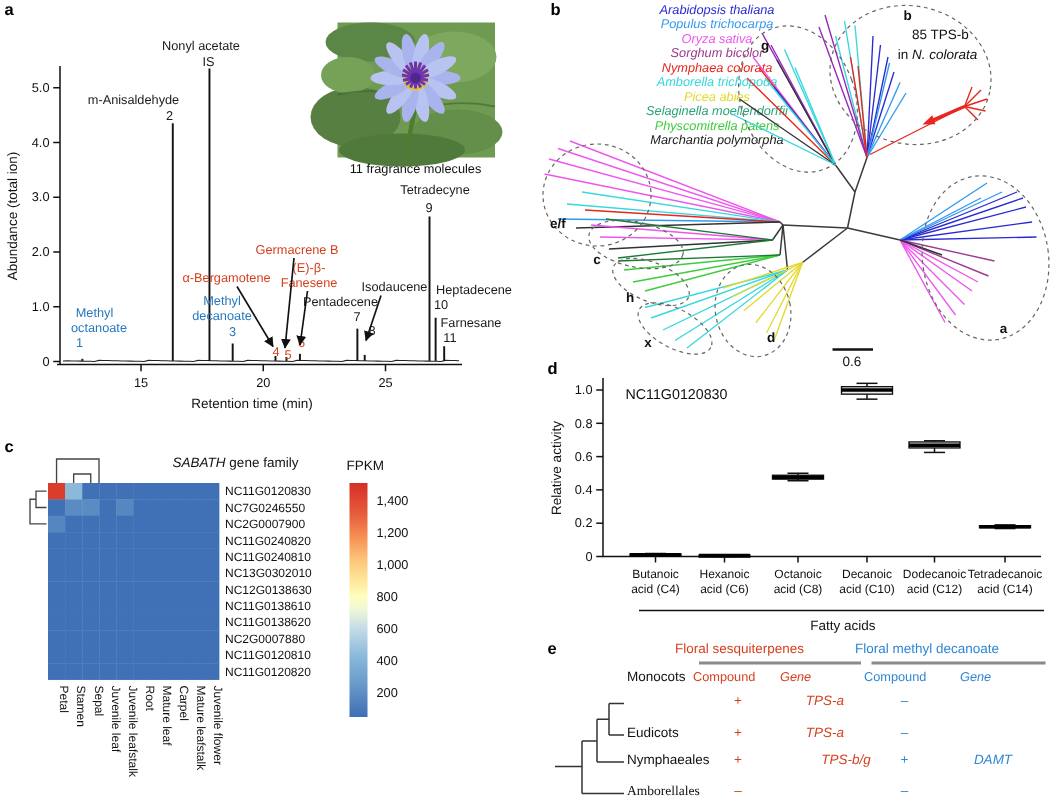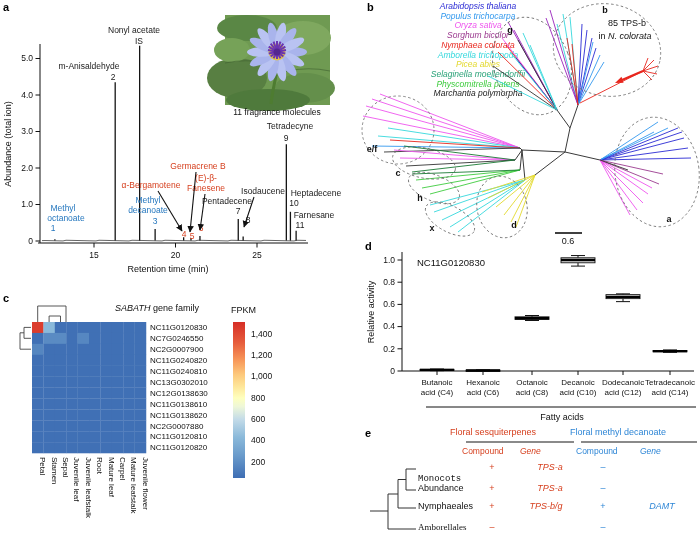--- a/index.html
+++ b/index.html
@@ -527,31 +527,31 @@
     </svg>
     <div class="eh eh-red">Floral sesquiterpenes</div>
     <div class="eh eh-blue">Floral methyl decanoate</div>
     <div class="eline" style="left:104px;width:108px"></div>
     <div class="eline" style="left:219px;width:116px"></div>
     <div class="esub esub-red" style="left:100px;width:56px">Compound</div>
     <div class="esub esub-red ital" style="left:158px;width:60px">Gene</div>
     <div class="esub esub-blue" style="left:214px;width:56px">Compound</div>
     <div class="esub esub-blue ital" style="left:278px;width:44px">Gene</div>
     <div id="e-rows">
-        <div class="erow-taxon" style="top: 48px; font-family: Liberation Mono, monospace;">Monocots</div>
+        <div class="erow-taxon" style="top: 20px;">Monocots</div>
         <div class="ecell c-red" style="left: 115px; top: 36px; width: 30px;">+</div>
         <div class="ecell c-red ital" style="left: 158px; top: 36px; width: 60px;">TPS-a</div>
         <div class="ecell c-blue" style="left: 226px; top: 36px; width: 30px;">–</div>
-        <div class="erow-taxon" style="top: 57px;">Abundance</div>
+        <div class="erow-taxon" style="top: 57px;">Eudicots</div>
         <div class="ecell c-red" style="left: 115px; top: 57px; width: 30px;">+</div>
         <div class="ecell c-red ital" style="left: 158px; top: 57px; width: 60px;">TPS-a</div>
         <div class="ecell c-blue" style="left: 226px; top: 57px; width: 30px;">–</div>
         <div class="erow-taxon" style="top: 75px; text-align: right;">Nymphaeales</div>
         <div class="ecell c-red" style="left: 115px; top: 75px; width: 30px;">+</div>
-        <div class="ecell c-red ital" style="left: 154px; top: 75px; width: 60px;">TPS-b/g</div>
+        <div class="ecell c-red ital" style="left: 172px; top: 75px; width: 60px;">TPS-b/g</div>
         <div class="ecell c-blue" style="left: 226px; top: 75px; width: 30px;">+</div>
         <div class="ecell c-blue ital" style="left: 270px; top: 75px; width: 60px;">DAMT</div>
         <div class="erow-taxon" style="top: 96px; font-family: Liberation Serif, serif;">Amborellales</div>
         <div class="ecell c-red" style="left: 115px; top: 96px; width: 30px;">–</div>
         <div class="ecell c-blue" style="left: 226px; top: 96px; width: 30px;">–</div>
       </div>
   </div>
 </div>
 
 </body></html>

